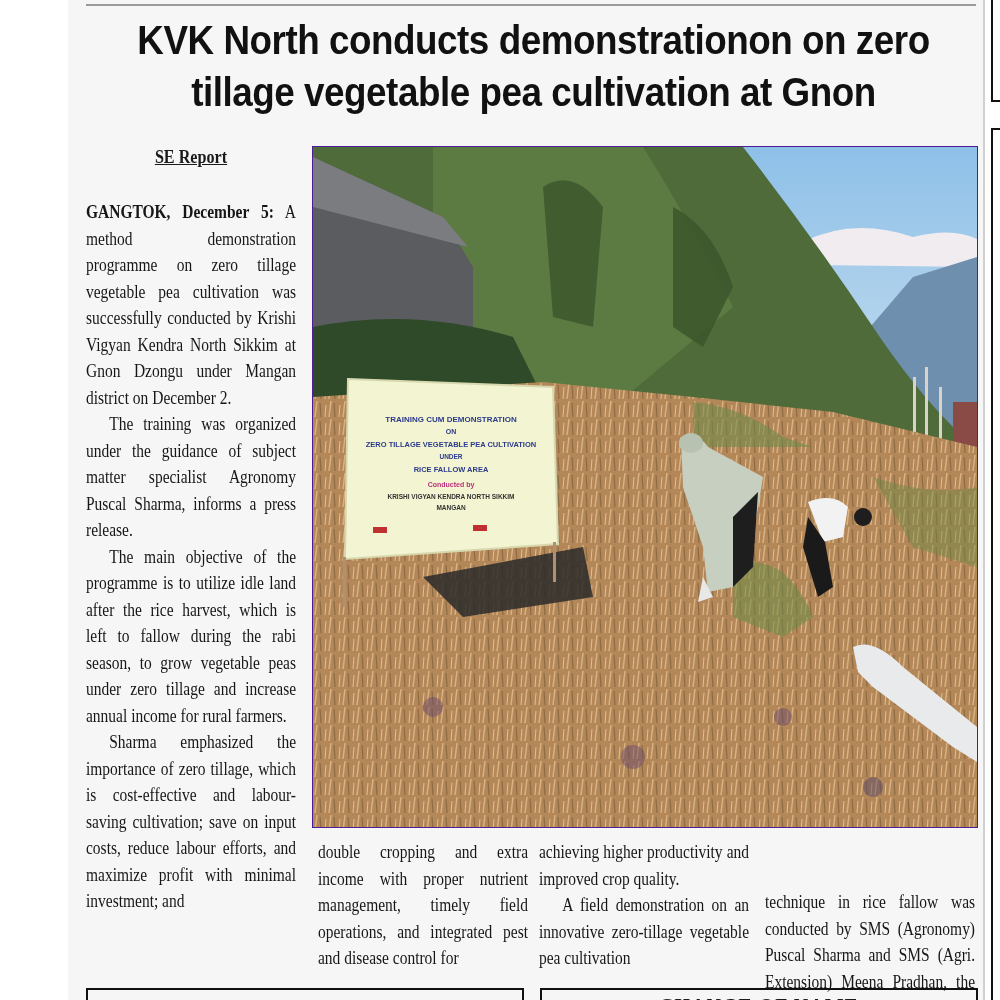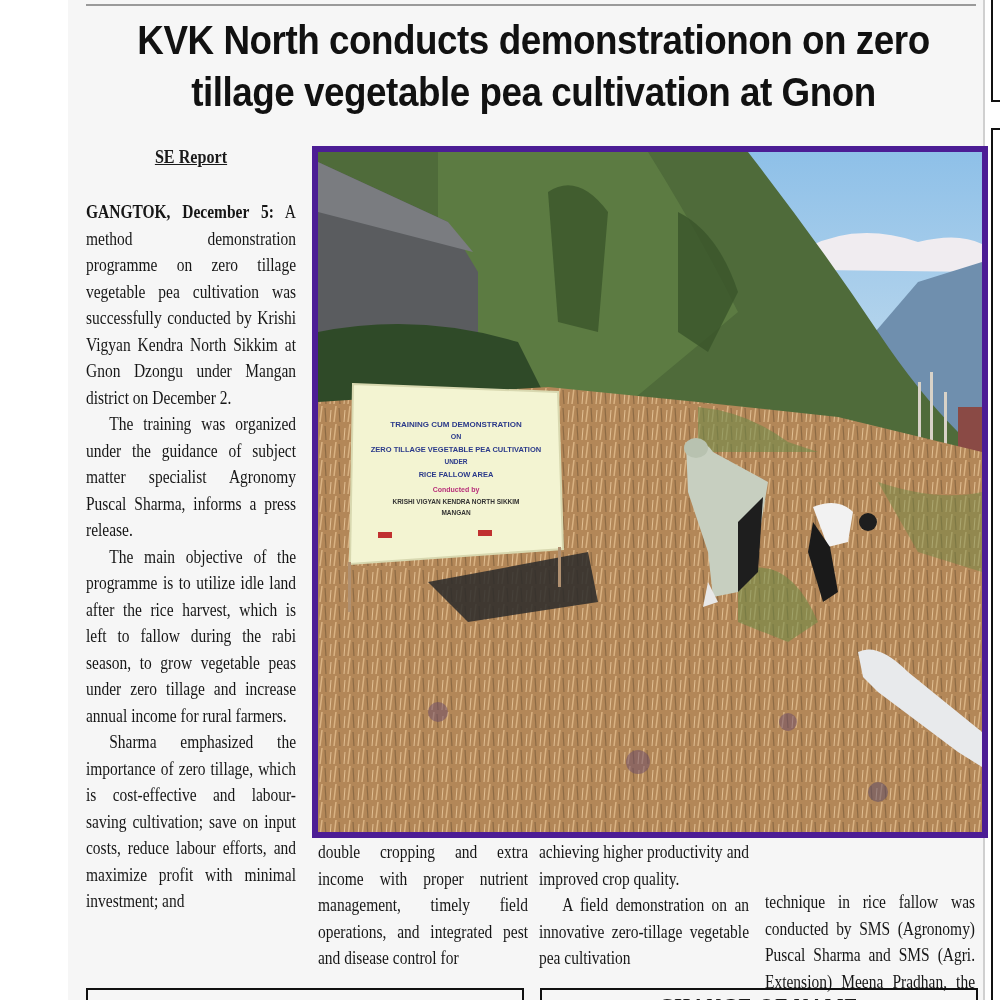--- a/index.html
+++ b/index.html
@@ -55,21 +55,21 @@
   .col p.indent { text-indent: 27px; }
   .col-inner { transform: scaleX(0.86); transform-origin: left top; width: 116.3%; }
   .col1 { left: 86px; top: 199px; width: 210px; }
   .col2 { left: 312px; top: 839px; width: 210px; margin-left: 6px; }
   .col3 { left: 539px; top: 839px; width: 210px; }
   .col4 { left: 765px; top: 889px; width: 210px; }
   .dateline { font-weight: bold; }
 
   .photo {
     position: absolute; left: 312px; top: 146px; width: 664px; height: 680px;
-    border: 6px solid #4c1d95; overflow: hidden;
+    border: 1px solid #4c1d95; overflow: hidden;
     background: #b58a5c;
   }
   .photo svg { display: block; }
 
   .bottom-box-left {
     position: absolute; left: 86px; top: 988px; width: 434px; height: 20px;
     border: 2px solid #111; border-bottom: none;
   }
   .bottom-box-right {
     position: absolute; left: 540px; top: 988px; width: 434px; height: 20px;

